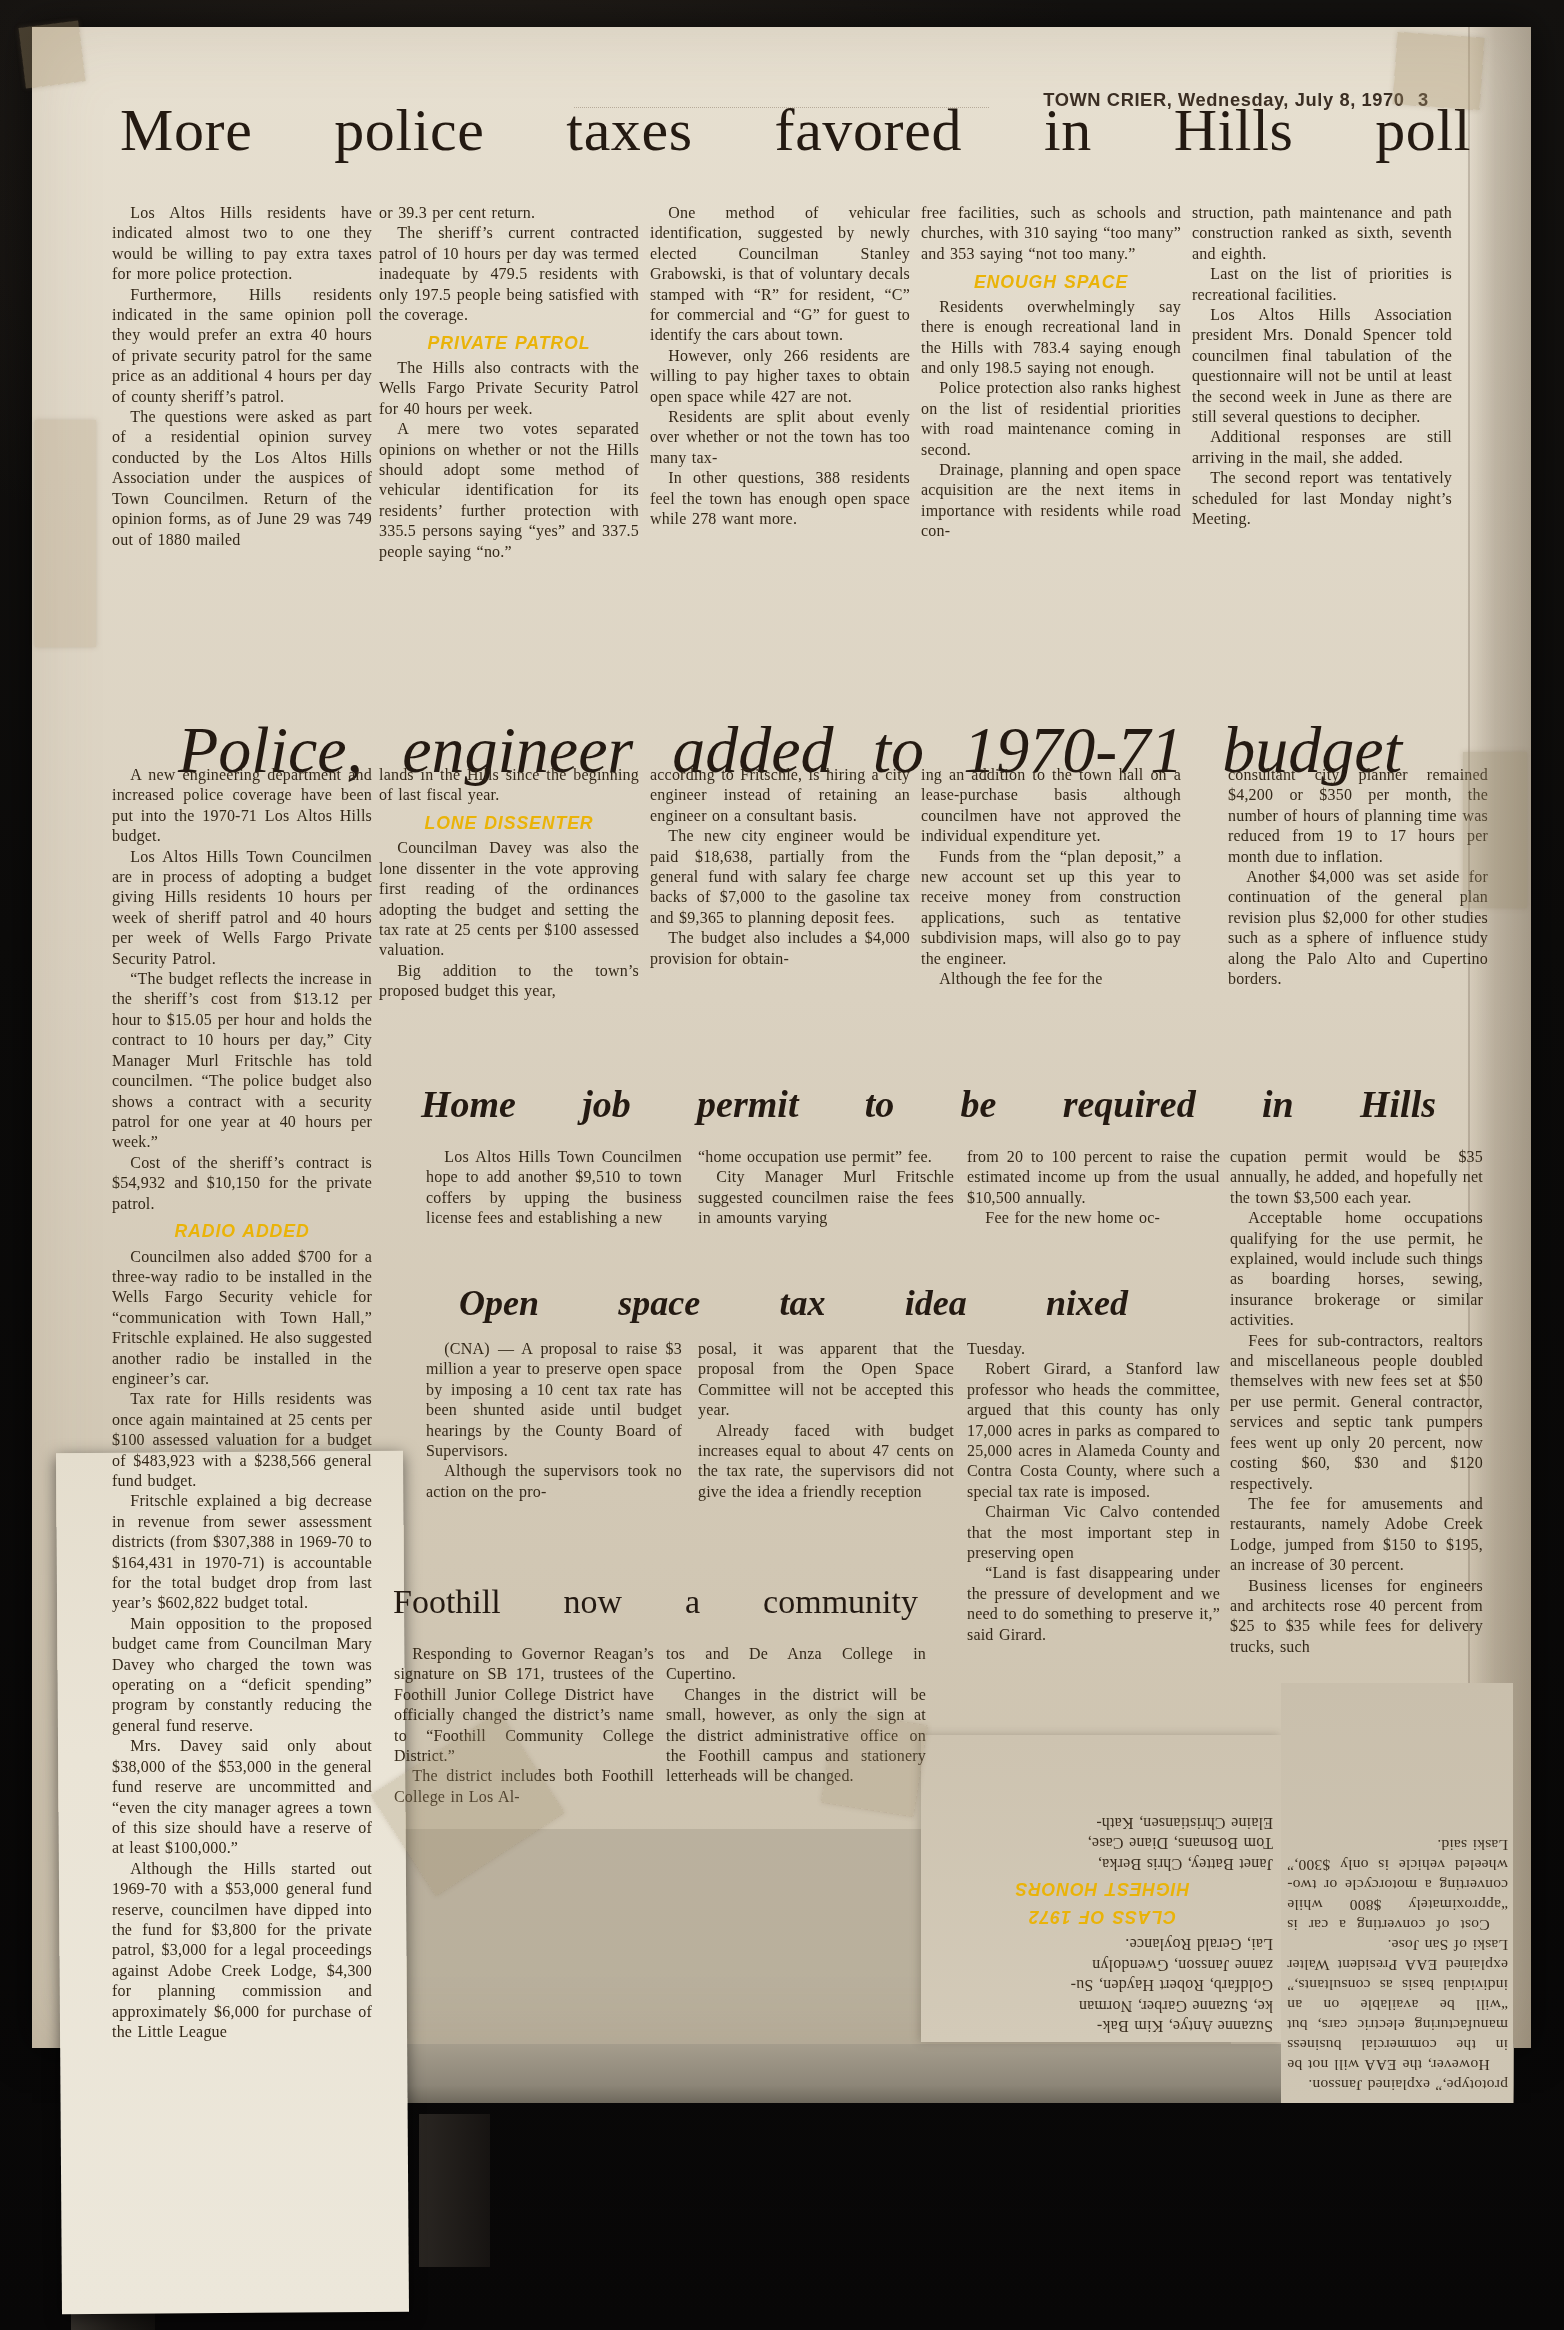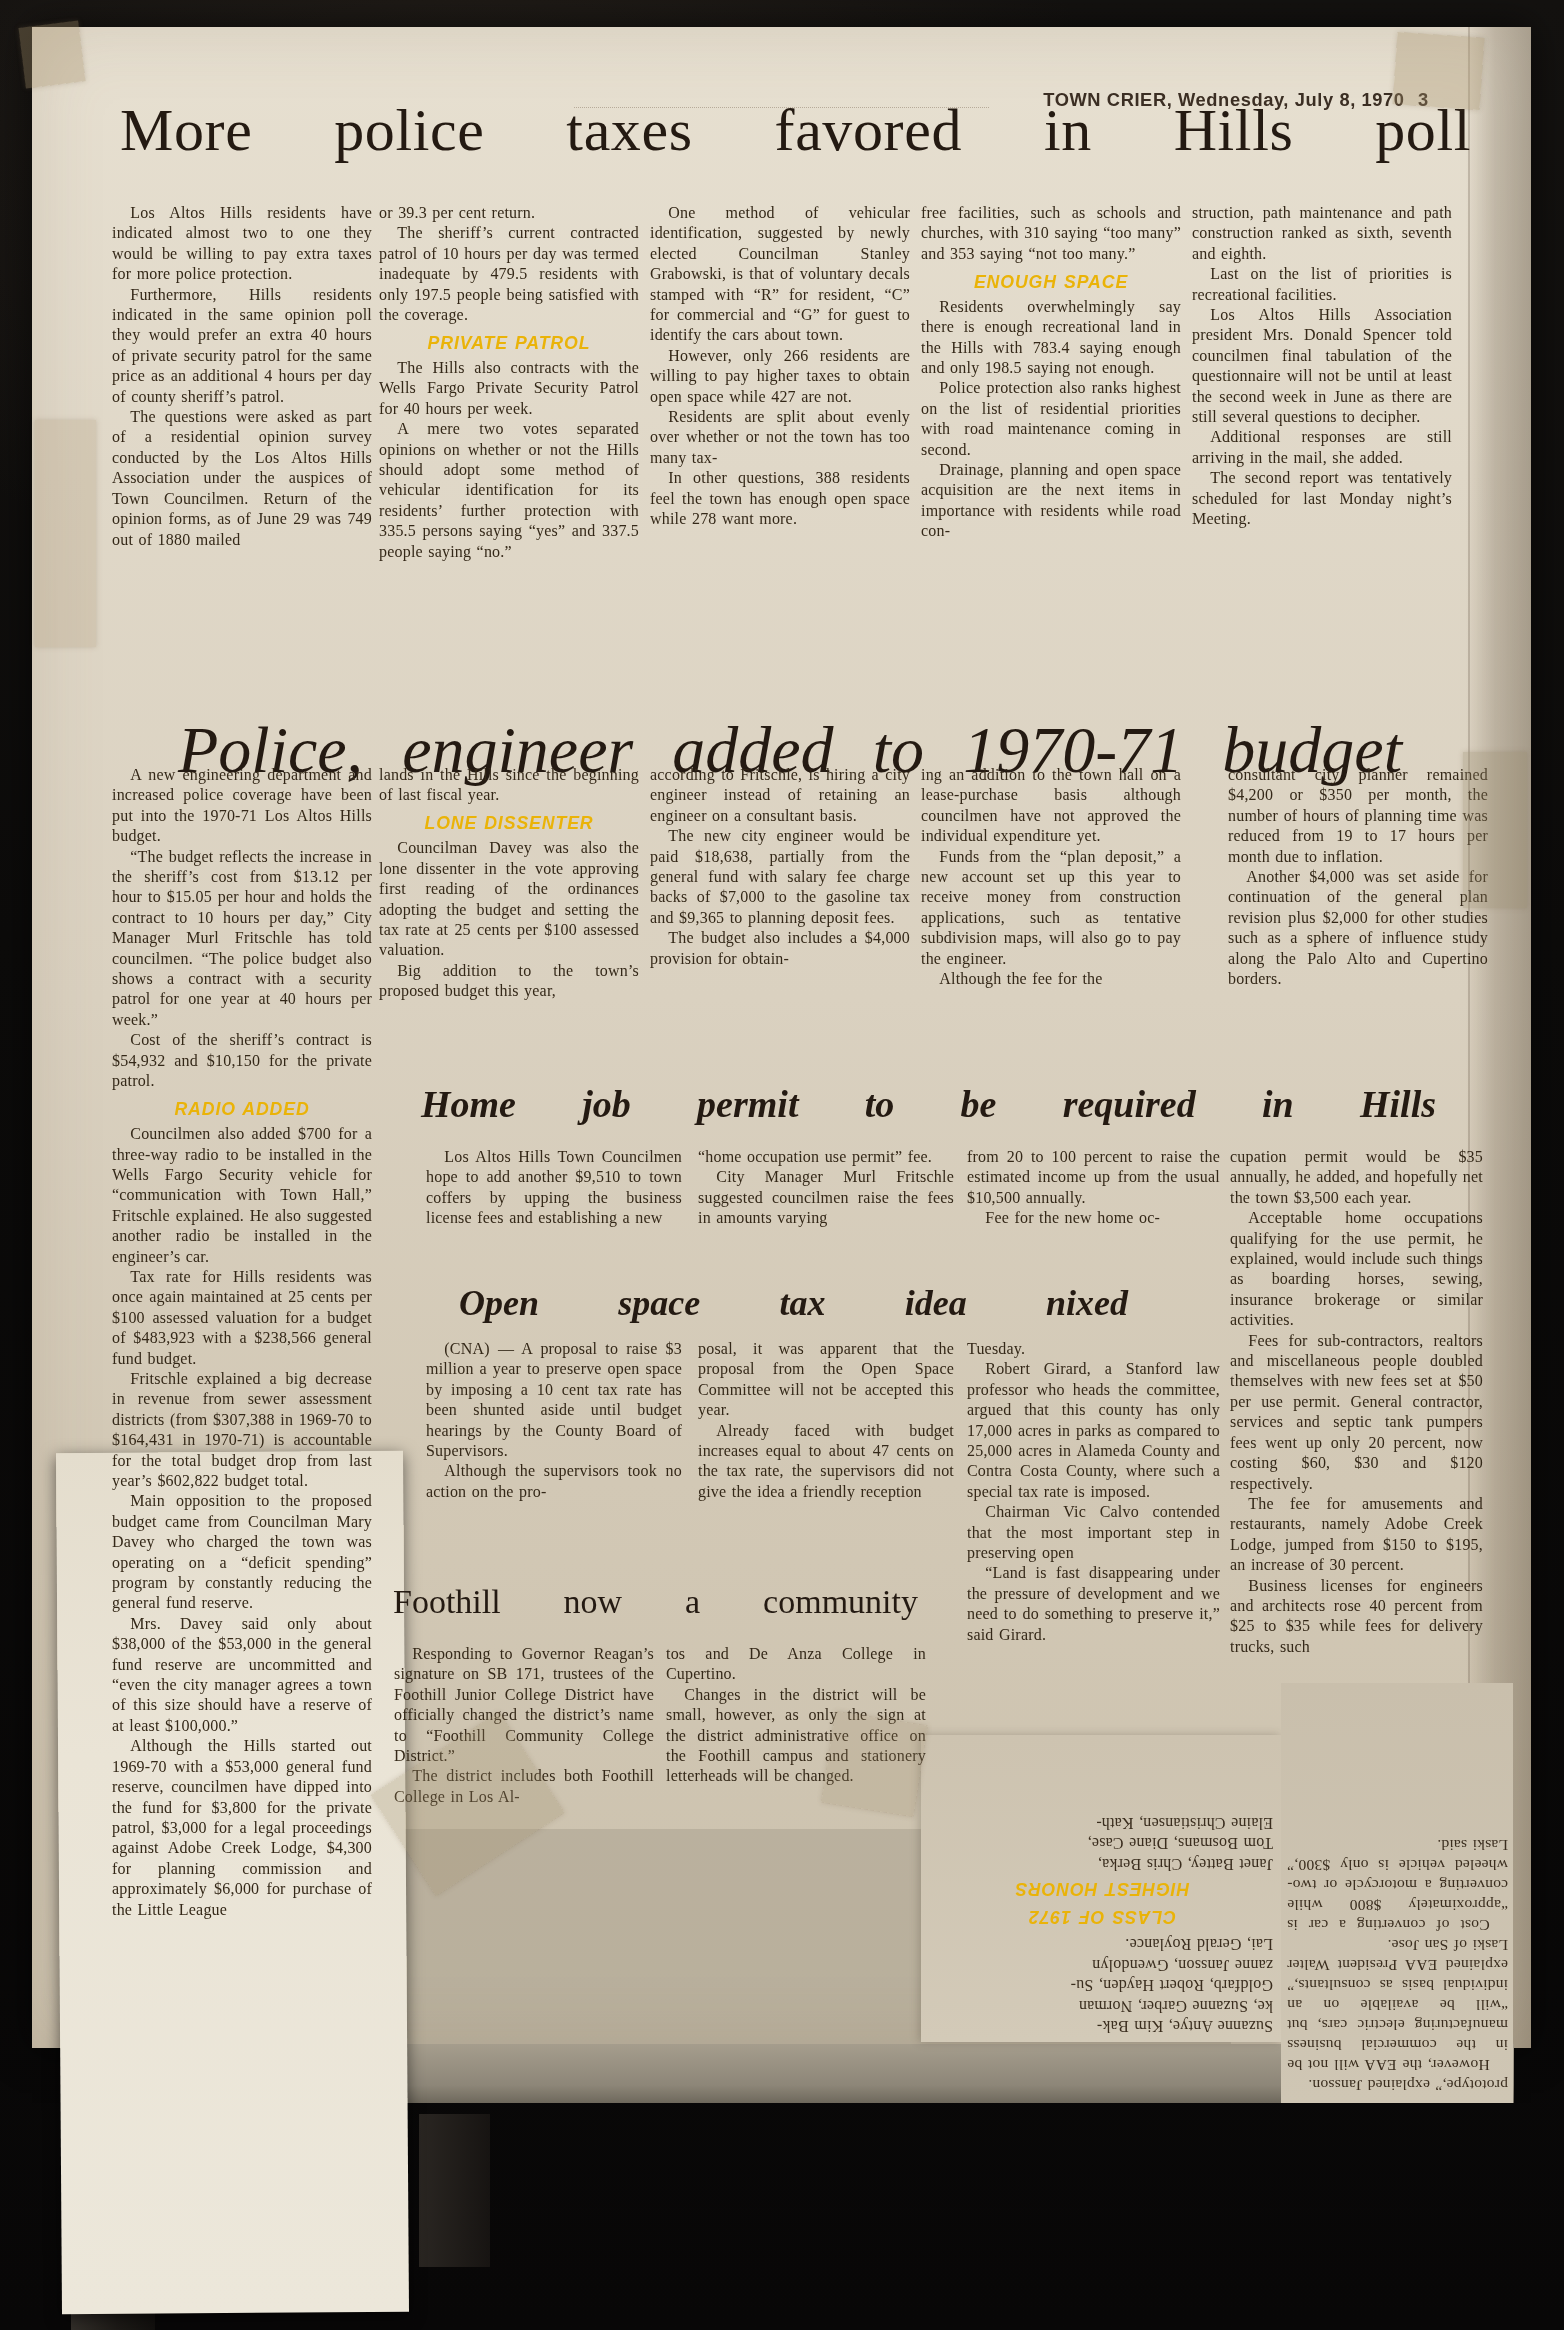--- a/index.html
+++ b/index.html
@@ -145,20 +145,21 @@
     <p data-name="paragraph">Last on the list of priorities is recreational facilities.</p>
     <p data-name="paragraph">Los Altos Hills Association president Mrs. Donald Spencer told councilmen final tabulation of the questionnaire will not be until at least the second week in June as there are still several questions to decipher.</p>
     <p data-name="paragraph">Additional responses are still arriving in the mail, she added.</p>
     <p data-name="paragraph">The second report was tentatively scheduled for last Monday night’s Meeting.</p>
   </div>
 
 <div class="hl hl-budget" data-name="headline-budget">Police, engineer added to 1970-71 budget</div>
 
 <div class="col a2c1" data-name="budget-column-1">
     <p data-name="paragraph">A new engineering department and increased police coverage have been put into the 1970-71 Los Altos Hills budget.</p>
+    <p data-name="paragraph">Los Altos Hills Town Councilmen are in process of adopting a budget giving Hills residents 10 hours per week of sheriff patrol and 40 hours per week of Wells Fargo Private Security Patrol.</p>
     <p data-name="paragraph">“The budget reflects the increase in the sheriff’s cost from $13.12 per hour to $15.05 per hour and holds the contract to 10 hours per day,” City Manager Murl Fritschle has told councilmen. “The police budget also shows a contract with a security patrol for one year at 40 hours per week.”</p>
     <p data-name="paragraph">Cost of the sheriff’s contract is $54,932 and $10,150 for the private patrol.</p>
     <div class="subhead" data-name="section-subhead">RADIO ADDED</div>
     <p data-name="paragraph">Councilmen also added $700 for a three-way radio to be installed in the Wells Fargo Security vehicle for “communication with Town Hall,” Fritschle explained. He also suggested another radio be installed in the engineer’s car.</p>
     <p data-name="paragraph">Tax rate for Hills residents was once again maintained at 25 cents per $100 assessed valuation for a budget of $483,923 with a $238,566 general fund budget.</p>
     <p data-name="paragraph">Fritschle explained a big decrease in revenue from sewer assessment districts (from $307,388 in 1969-70 to $164,431 in 1970-71) is accountable for the total budget drop from last year’s $602,822 budget total.</p>
     <p data-name="paragraph">Main opposition to the proposed budget came from Councilman Mary Davey who charged the town was operating on a “deficit spending” program by constantly reducing the general fund reserve.</p>
     <p data-name="paragraph">Mrs. Davey said only about $38,000 of the $53,000 in the general fund reserve are uncommitted and “even the city manager agrees a town of this size should have a reserve of at least $100,000.”</p>
     <p data-name="paragraph">Although the Hills started out 1969-70 with a $53,000 general fund reserve, councilmen have dipped into the fund for $3,800 for the private patrol, $3,000 for a legal proceedings against Adobe Creek Lodge, $4,300 for planning commission and approximately $6,000 for purchase of the Little League</p>
   </div>

